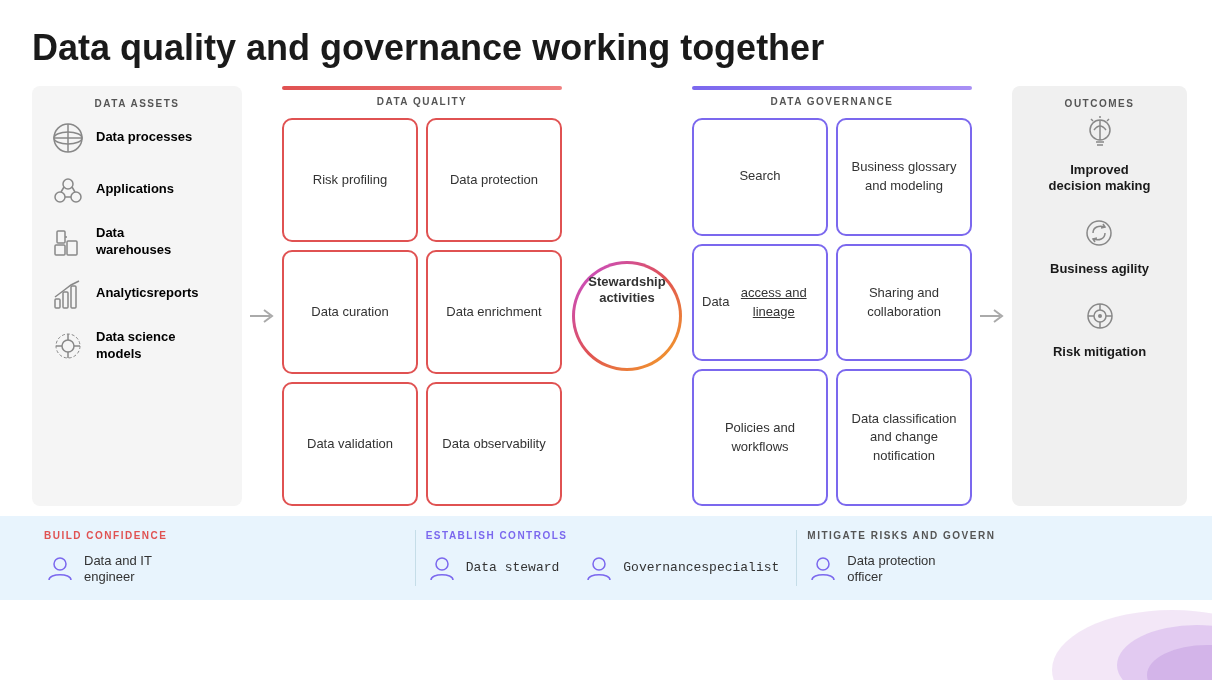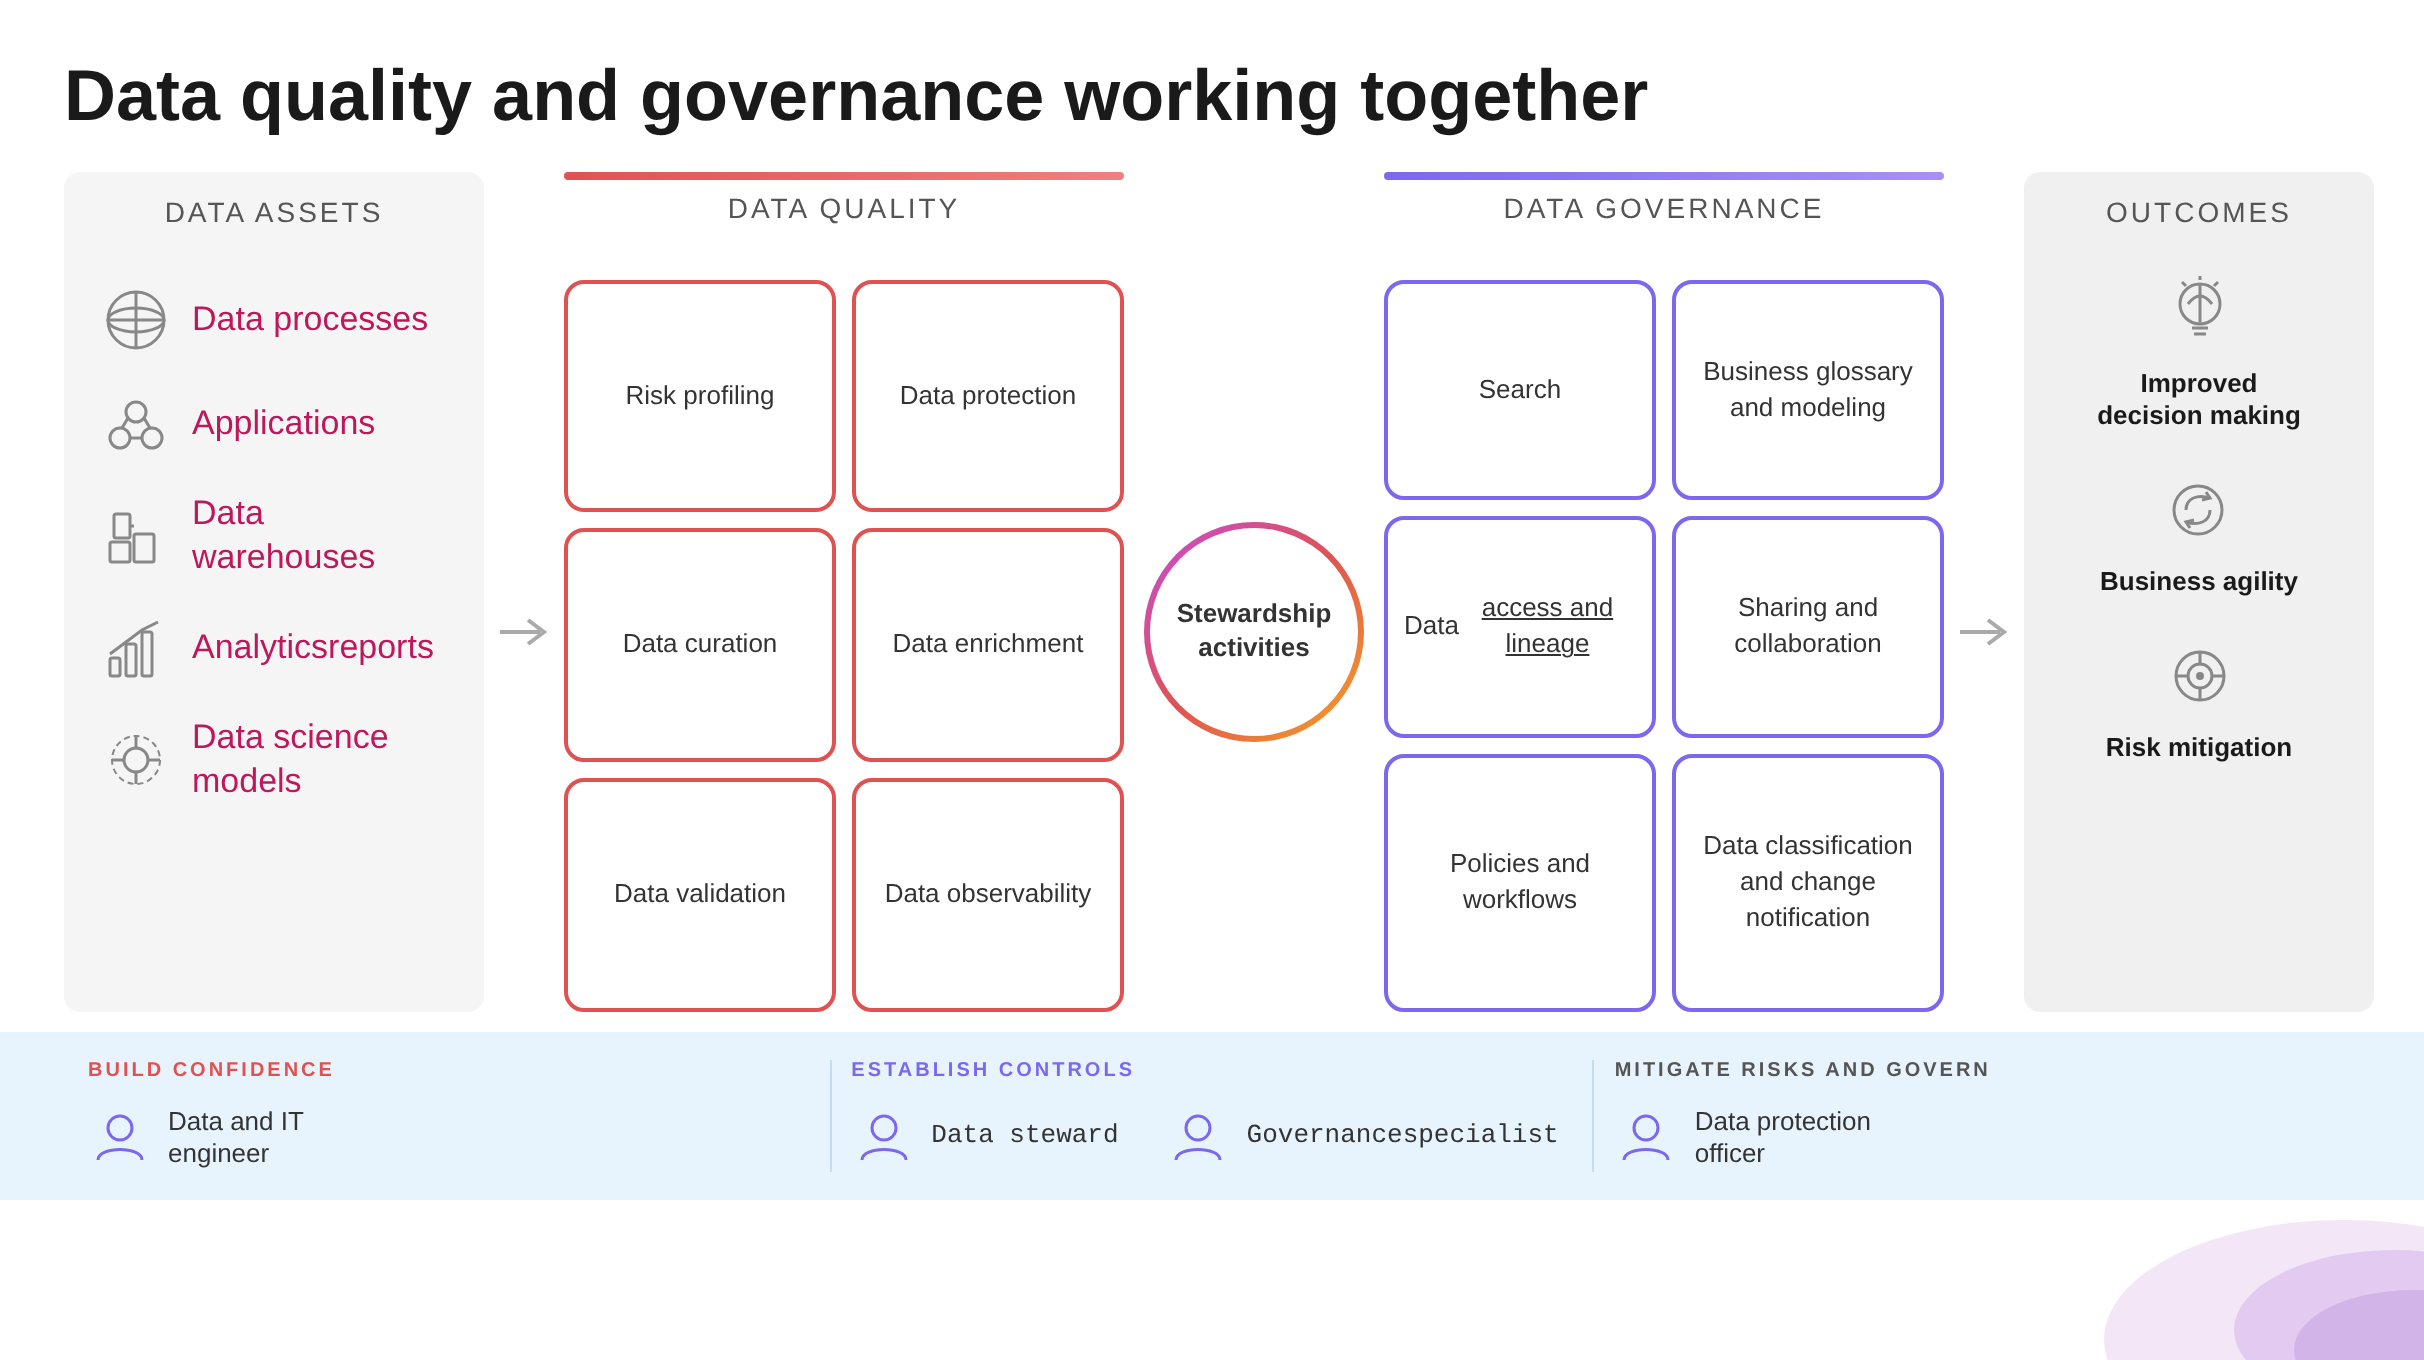--- a/index.html
+++ b/index.html
@@ -38,48 +38,48 @@
       border-radius: 8px;
       padding: 12px 14px;
       width: 210px;
       min-width: 210px;
       display: flex;
       flex-direction: column;
       gap: 0;
     }
 
     .section-label {
-      font-size: 14px;
-      font-weight: 400;
+      font-size: 10px;
+      font-weight: 700;
       letter-spacing: 1.5px;
       color: #555;
       text-align: center;
-      margin-bottom: 20px;
+      margin-bottom: 3px;
     }
 
     .asset-item {
       display: flex;
       align-items: center;
       gap: 10px;
       padding: 8px 4px;
     }
 
     .asset-icon {
       width: 36px;
       height: 36px;
       display: flex;
       align-items: center;
       justify-content: center;
       flex-shrink: 0;
     }
 
     .asset-label {
-      font-size: 17px;
-      color: #be185d;
-      font-weight: 400;
+      font-size: 13px;
+      color: #000000;
+      font-weight: 700;
       line-height: 1.3;
     }
 
     
     .arrow-connector {
       display: flex;
       align-items: center;
       padding: 0 6px;
       color: #aaa;
       font-size: 22px;
@@ -141,21 +141,20 @@
     }
 
     .stewardship-circle {
       width: 110px;
       height: 110px;
       border-radius: 50%;
       border: 3px solid transparent;
       background: linear-gradient(#fff, #fff) padding-box,
                   linear-gradient(135deg, #c44cd9, #e05252, #f5a623) border-box;
       display: flex;
-      align-items: center;
       justify-content: center;
       text-align: center;
       font-size: 13px;
       font-weight: 700;
       color: #333;
       padding: 10px;
       line-height: 1.3;
     }
 
     

